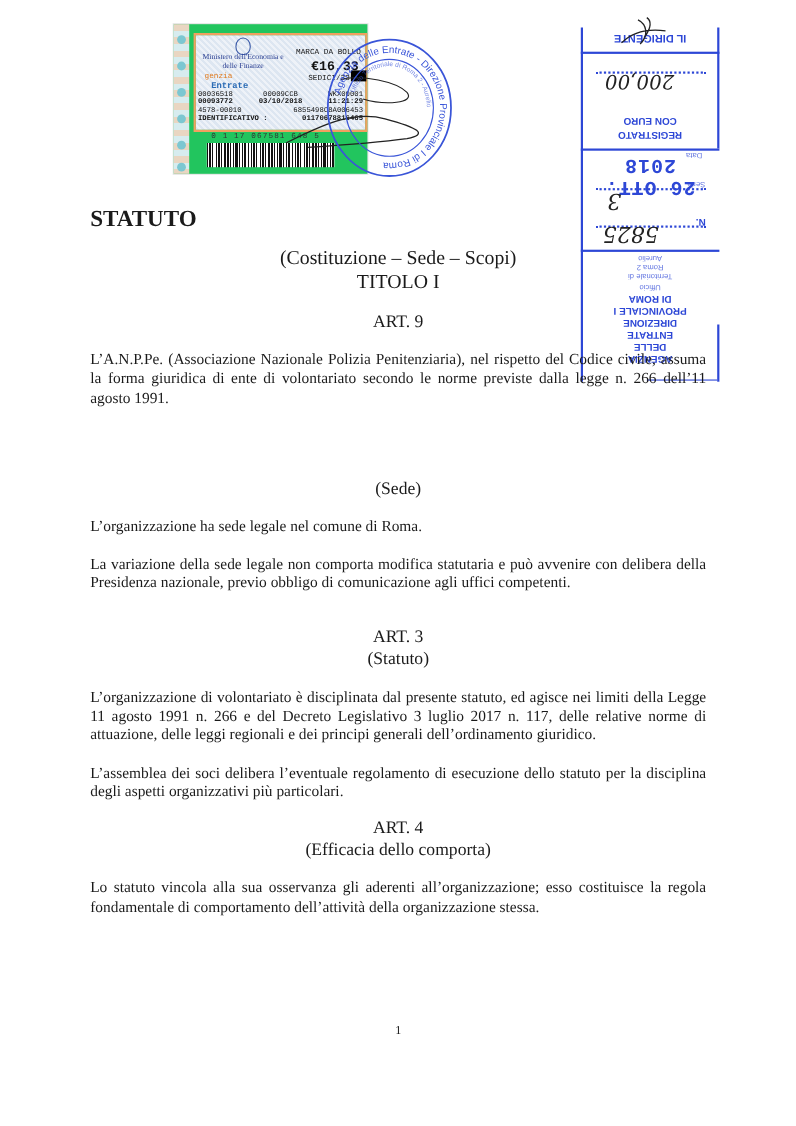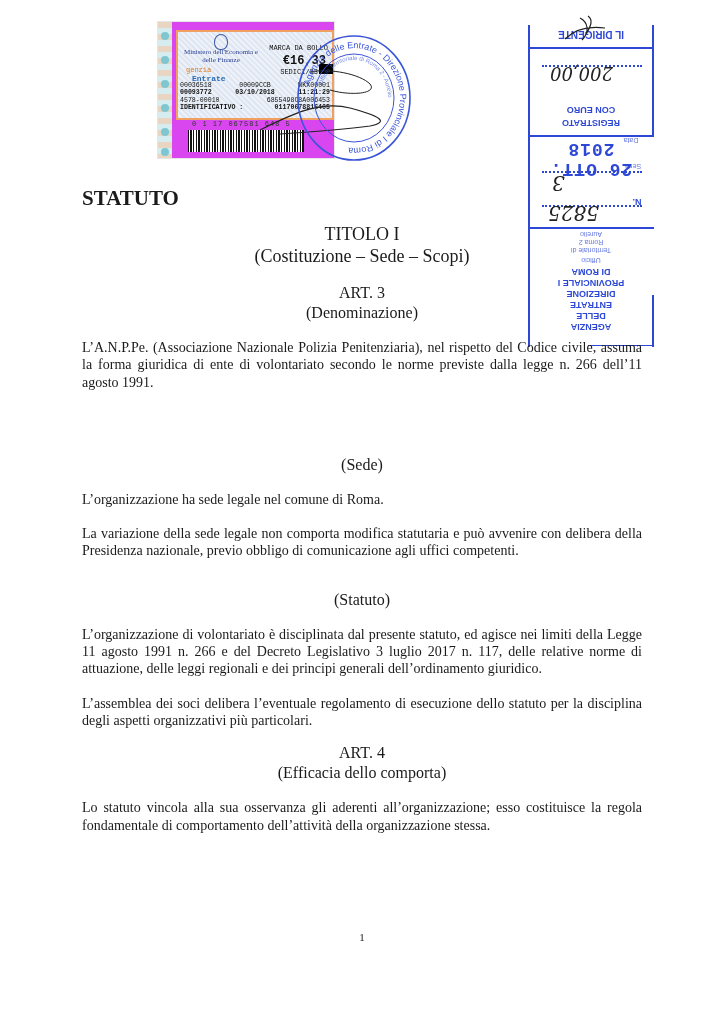--- a/index.html
+++ b/index.html
@@ -1,21 +1,21 @@
 <!DOCTYPE html>
 <html><head>
   <meta charset="utf-8">
   <style>
     html, body { margin: 0; padding: 0; background: #ffffff; }
     body { width: 724px; height: 1024px; position: relative; overflow: hidden;
            font-family: "Liberation Serif", "DejaVu Serif", serif; color: #1a1a1a; }
 
     
     .stamp { position: absolute; left: 158px; top: 22px; width: 176px; height: 136px;
-             background: #d946ef; box-shadow: 0 0 0 1px #e6e6e6; }
+             background: #22c55e; box-shadow: 0 0 0 1px #e6e6e6; }
     .stamp-strip { position: absolute; left: 0; top: 0; width: 14px; height: 136px;
                    background: repeating-linear-gradient(180deg,#e9d6c2 0,#e9d6c2 6px,#d7ecef 6px,#d7ecef 12px); }
     .stamp-strip span { position: absolute; left: 3px; width: 8px; height: 8px; border-radius: 50%; background: #7cc7d1; }
     .stamp-face { position: absolute; left: 18px; top: 8px; width: 154px; height: 86px;
                   border: 2px solid #f0a060;
                   background: repeating-linear-gradient(45deg,#dde6f1 0,#dde6f1 2px,#eef2f8 2px,#eef2f8 4px); }
     .emblem { position: absolute; left: 36px; top: 2px; width: 12px; height: 14px; border-radius: 50% 50% 45% 45%;
               border: 1px solid #3b5aa8; }
     .ministry { position: absolute; left: 2px; top: 16px; width: 82px; font-size: 7px; line-height: 8px;
                 color: #2a3f92; text-align: center; }
@@ -163,39 +163,39 @@
   <div class="reg-hline" style="top:320px;left:60px;width:64px;height:1px;"></div>
 </div>
 
 <svg style="position:absolute;left:560px;top:14px;width:50px;height:30px;">
   <path d="M5 25 C 15 15, 30 12, 45 14 M20 4 C 28 8, 30 18, 22 26 M28 2 C 34 6, 30 14, 26 20" stroke="#222" stroke-width="1.2" fill="none"></path>
 </svg>
 
 <div class="doc">
   <h1 class="title">STATUTO</h1>
   <div style="height:12px"></div>
+  <p class="center">(Costituzione – Sede – Scopi)</p>
   <p class="center">TITOLO I</p>
-  <p class="center">(Costituzione – Sede – Scopi)</p>
-
-  <div style="height:16px"></div>
-  <p class="art">ART. 3</p>
-  <p class="art">(Denominazione)</p>
+
+  <div style="height:16px"></div>
+  <p class="art">ART. 9</p>
   <div style="height:16px"></div>
   <p class="body">L’A.N.P.Pe. (Associazione Nazionale Polizia Penitenziaria), nel rispetto del Codice civile, assuma la forma giuridica di ente di volontariato secondo le norme previste dalla legge n. 266 dell’11 agosto 1991.</p>
   <div style="height:17px"></div>
   <div style="height:17px"></div>
 
   <div style="height:30px"></div>
   <p class="art">(Sede)</p>
   <div style="height:16px"></div>
   <p class="body">L’organizzazione ha sede legale nel comune di Roma.</p>
   <div style="height:17px"></div>
   <p class="body">La variazione della sede legale non comporta modifica statutaria e può avvenire con delibera della Presidenza nazionale, previo obbligo di comunicazione agli uffici competenti.</p>
 
   <div style="height:30px"></div>
+  <p class="art">ART. 3</p>
   <p class="art">(Statuto)</p>
   <div style="height:16px"></div>
   <p class="body">L’organizzazione di volontariato è disciplinata dal presente statuto, ed agisce nei limiti della Legge 11 agosto 1991 n. 266 e del Decreto Legislativo 3 luglio 2017 n. 117, delle relative norme di attuazione, delle leggi regionali e dei principi generali dell’ordinamento giuridico.</p>
   <div style="height:17px"></div>
   <p class="body">L’assemblea dei soci delibera l’eventuale regolamento di esecuzione dello statuto per la disciplina degli aspetti organizzativi più particolari.</p>
 
   <div style="height:14px"></div>
   <p class="art">ART. 4</p>
   <p class="art">(Efficacia dello comporta)</p>
   <div style="height:16px"></div>

